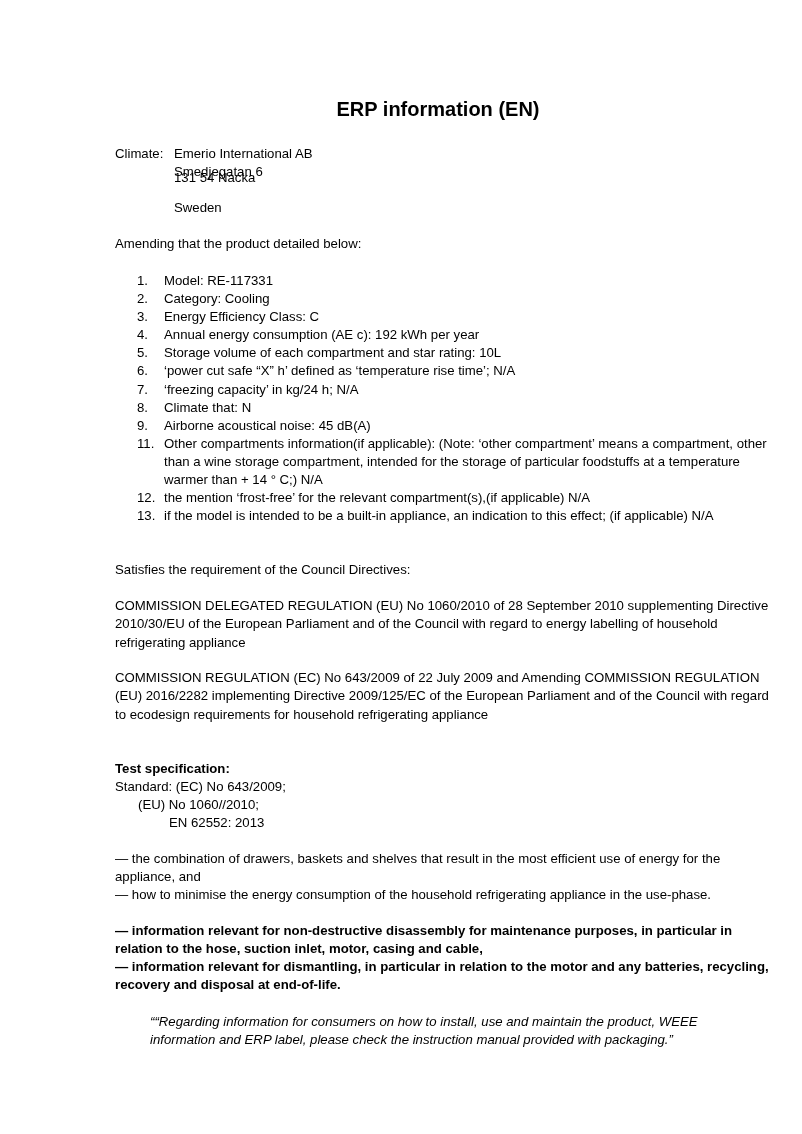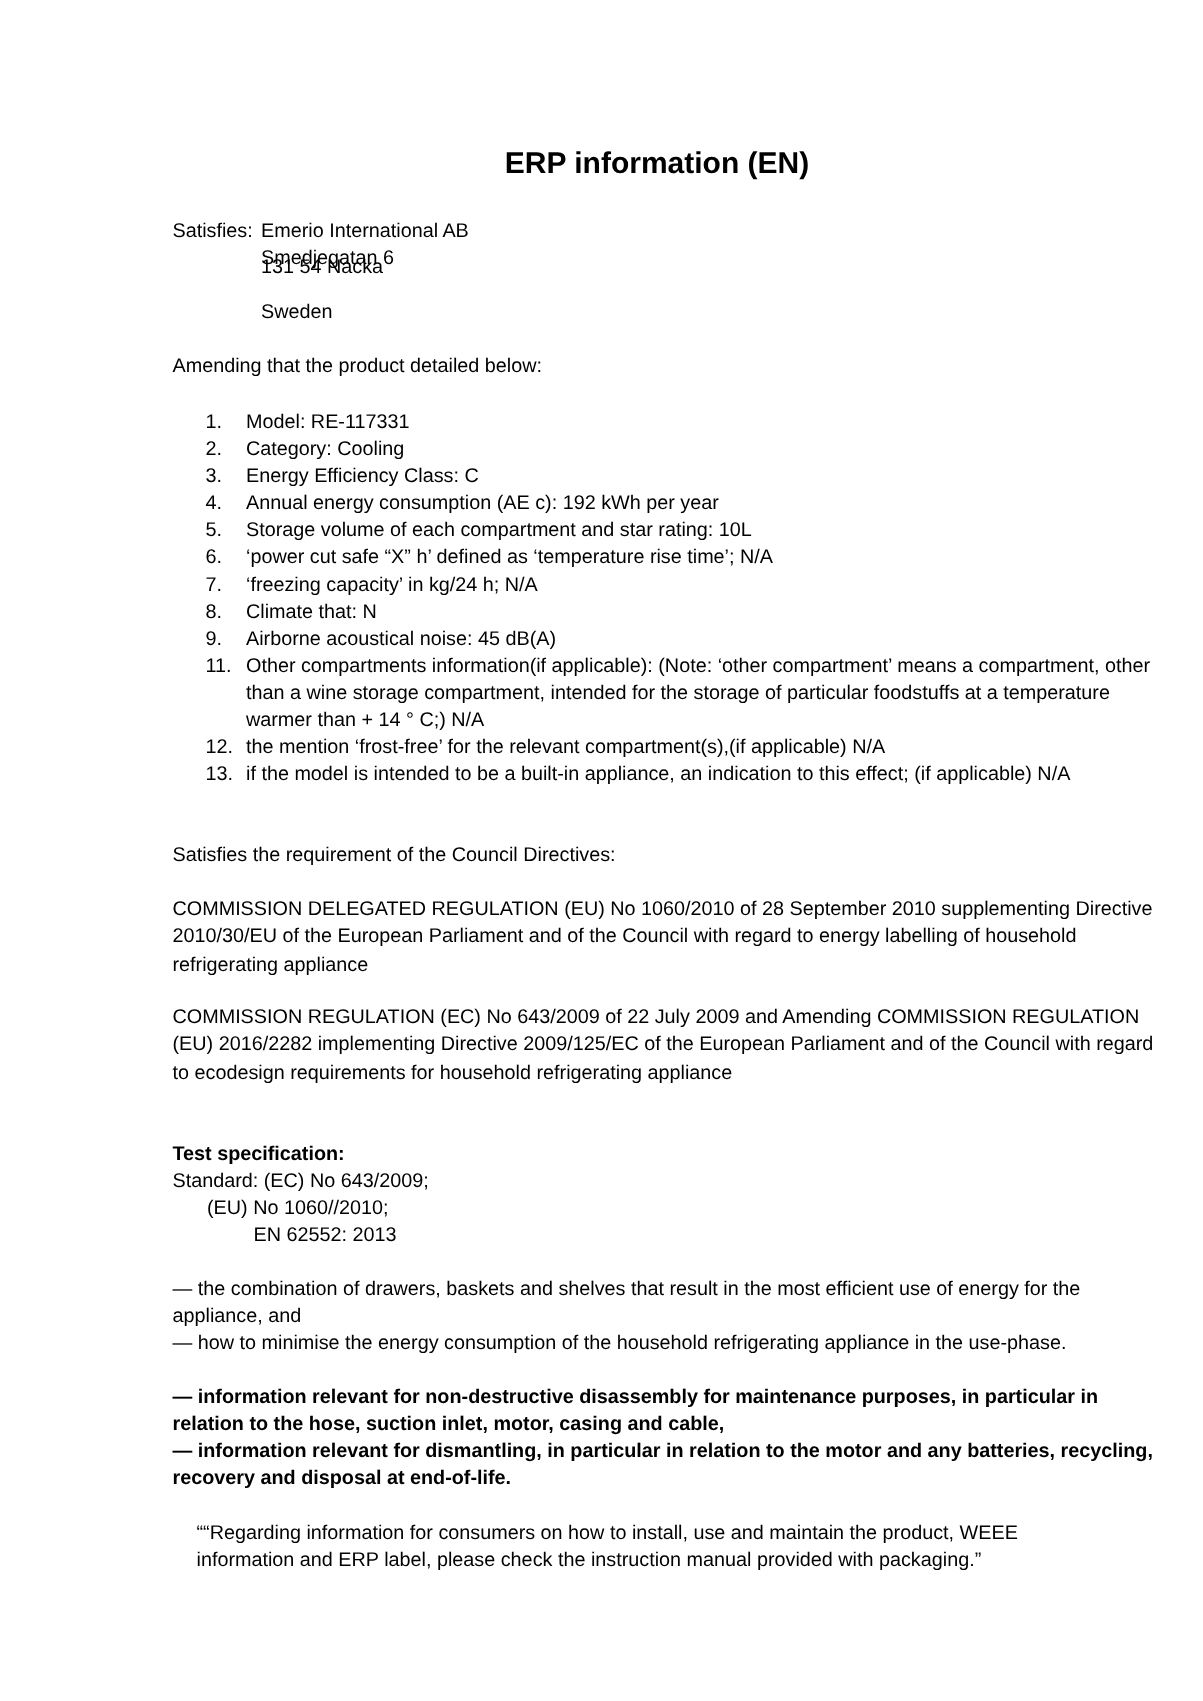--- a/index.html
+++ b/index.html
@@ -14,21 +14,21 @@
   ol.items { position: absolute; left: 137px; top: 272px; margin: 0; padding: 0; list-style: none; width: 640px; }
   ol.items li { position: relative; padding-left: 27px; line-height: 18.1px; }
   ol.items li .num { position: absolute; left: 0; top: 0; }
 </style>
 </head>
 <body>
 
 <div class="page">
   <div class="title">ERP information (EN)</div>
 
-  <div class="abs" style="left:115px; top:145px;">Satisfies:</div>
+  <div class="abs" style="left:115px; top:145px;">Climate:</div>
   <div class="abs" style="left:174px; top:145px;">Emerio International AB</div>
   <div class="abs" style="left:174px; top:163px;">Smedjegatan 6</div>
   <div class="abs" style="left:174px; top:169px;">131 54 Nacka</div>
   <div class="abs" style="left:174px; top:199px;">Sweden</div>
 
   <div class="abs" style="left:115px; top:235px;">Amending that the product detailed below:</div>
 
   <ol class="items">
     <li><span class="num">1.</span><span>Model: RE-117331</span></li>
     <li><span class="num">2.</span><span>Category: Cooling</span></li>
@@ -53,14 +53,14 @@
   <div class="abs" style="left:115px; top:778px;">Standard: (EC) No 643/2009;</div>
   <div class="abs" style="left:138px; top:796px;">(EU) No 1060//2010;</div>
   <div class="abs" style="left:169px; top:814px;">EN 62552: 2013</div>
 
   <div class="para" style="top:850px;">— the combination of drawers, baskets and shelves that result in the most efficient use of energy for the appliance, and</div>
   <div class="para" style="top:886px;">— how to minimise the energy consumption of the household refrigerating appliance in the use-phase.</div>
 
   <div class="para bold" style="top:922px;">— information relevant for non-destructive disassembly for maintenance purposes, in particular in relation to the hose, suction inlet, motor, casing and cable,</div>
   <div class="para bold" style="top:958px;">— information relevant for dismantling, in particular in relation to the motor and any batteries, recycling, recovery and disposal at end-of-life.</div>
 
-  <div class="para" style="left:131px; width:600px; top:1013px;">““Regarding information for consumers on how to install, use and maintain the product, WEEE information and ERP label, please check the instruction manual provided with packaging.”</div>
+  <div class="para" style="left:150px; width:600px; top:1013px;font-style:italic;">““Regarding information for consumers on how to install, use and maintain the product, WEEE information and ERP label, please check the instruction manual provided with packaging.”</div>
 </div>
 
 </body></html>

